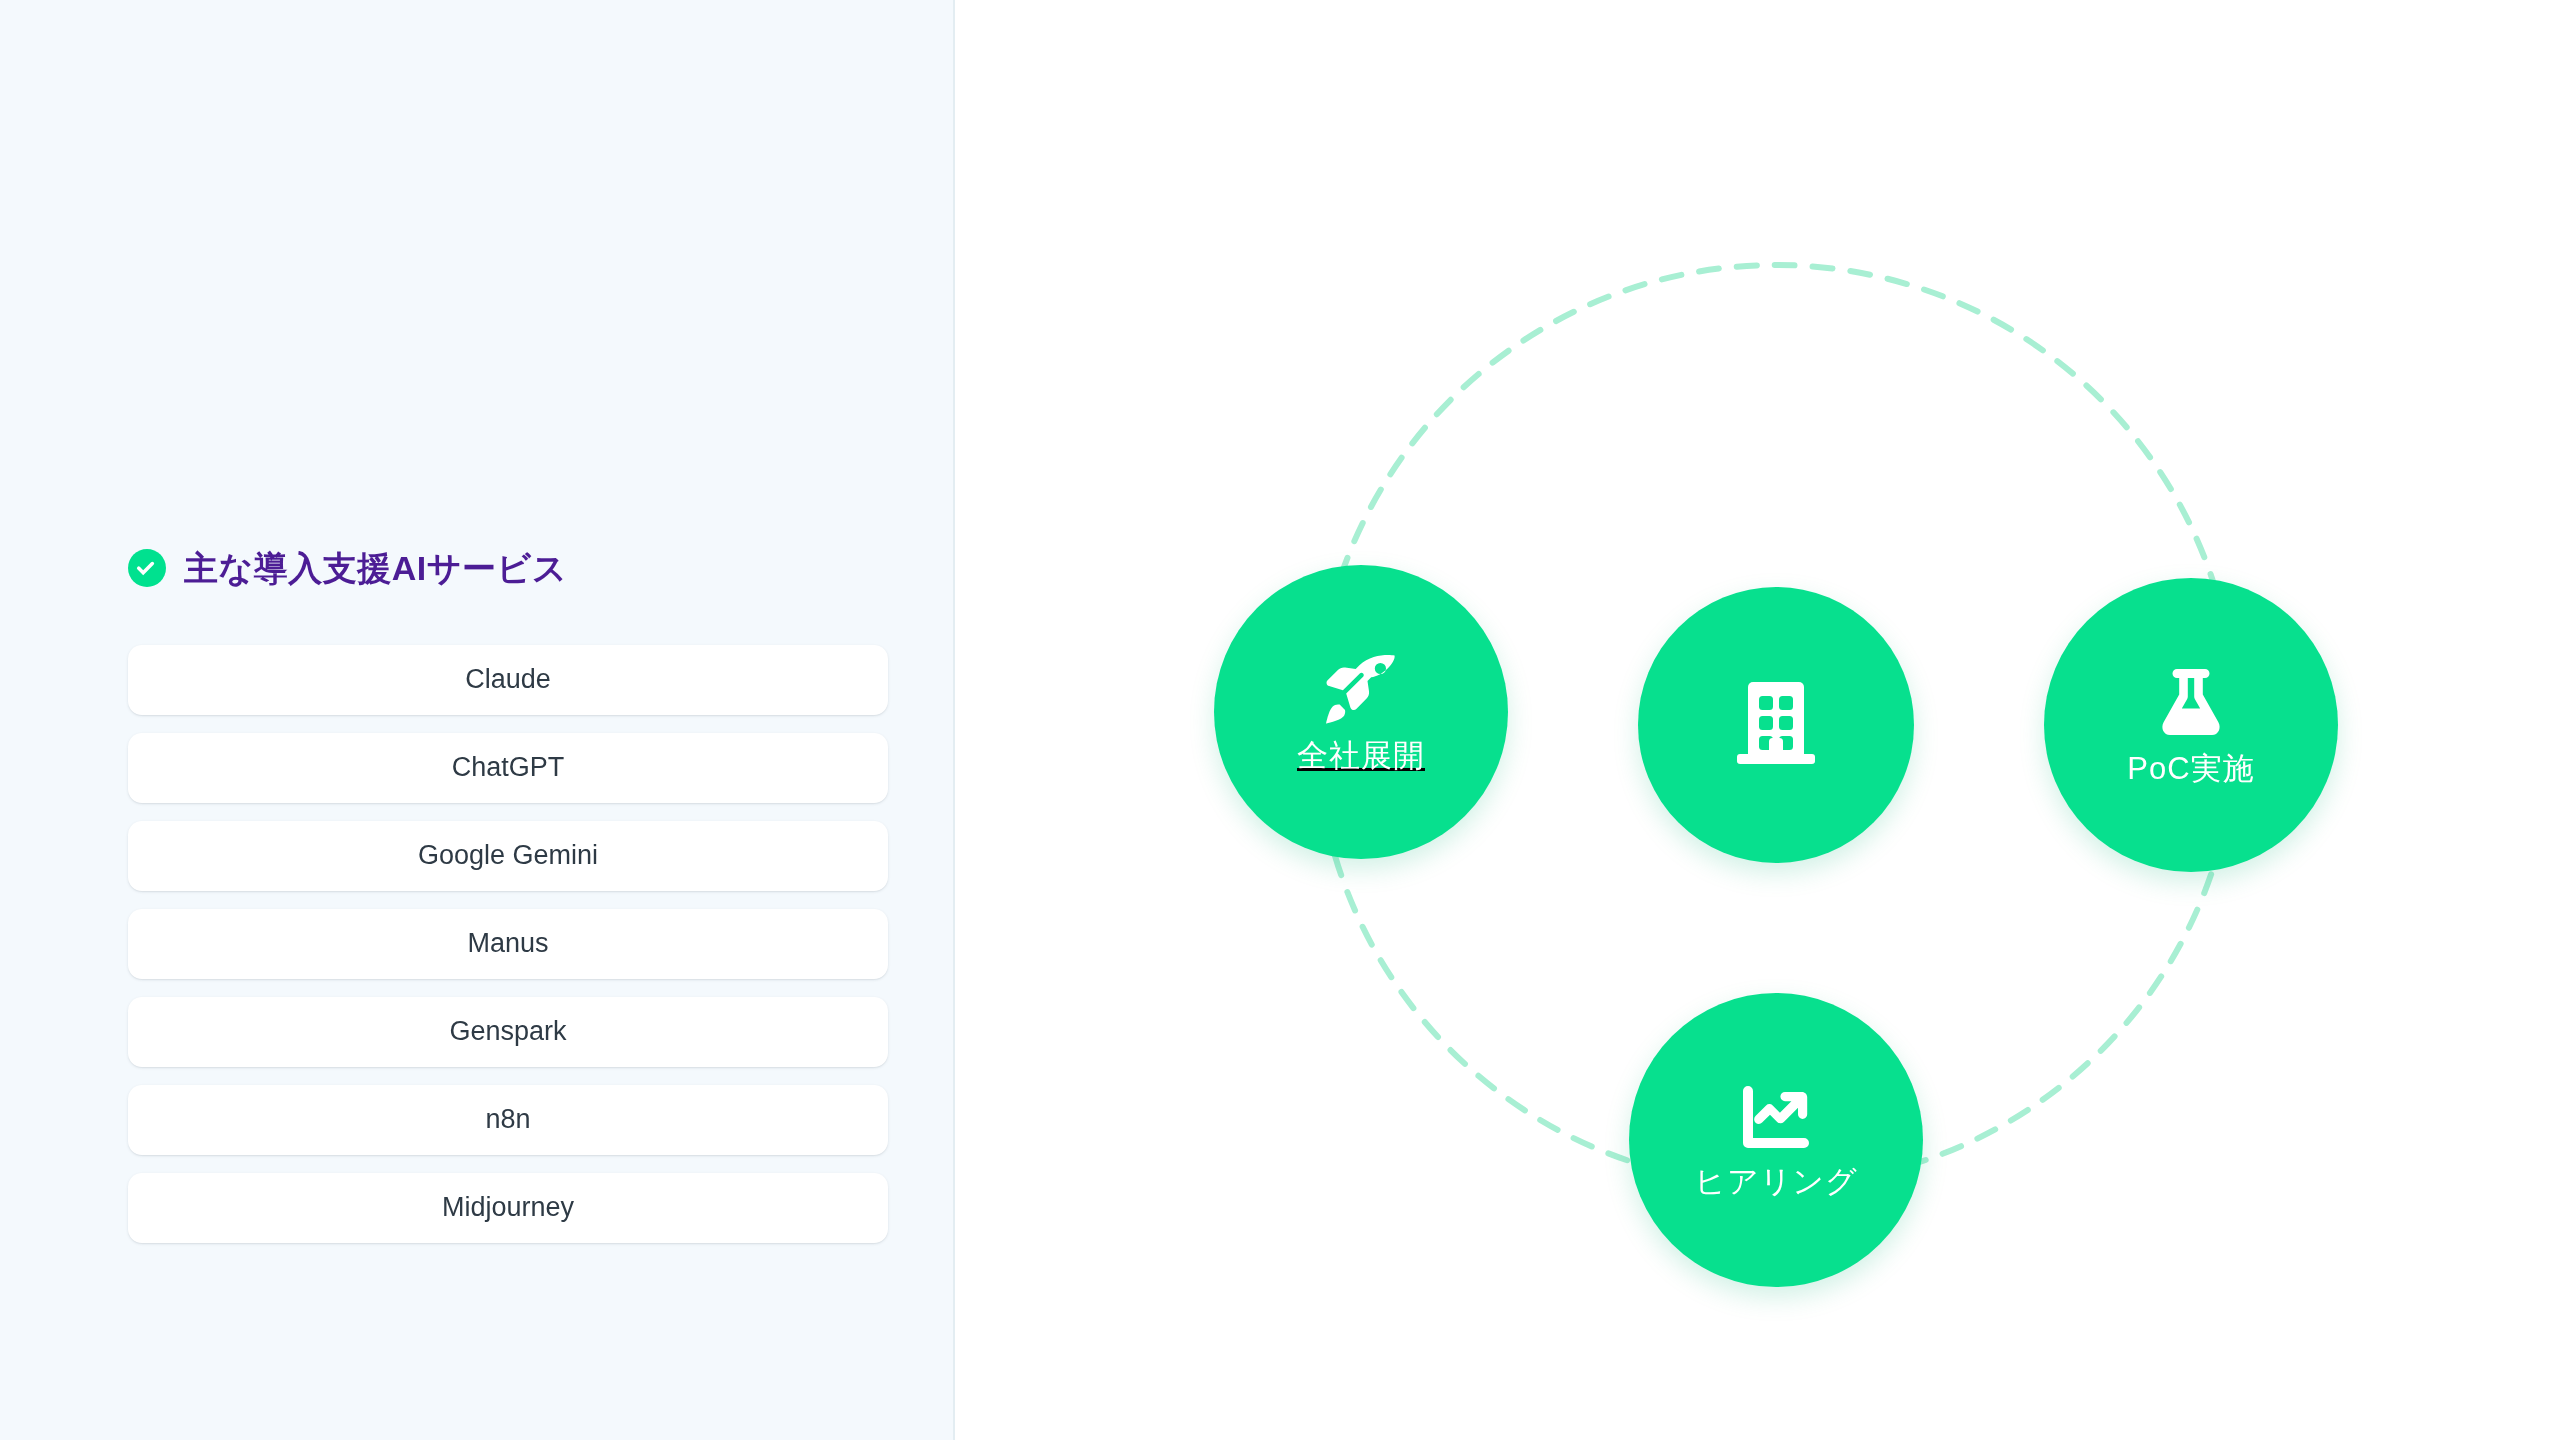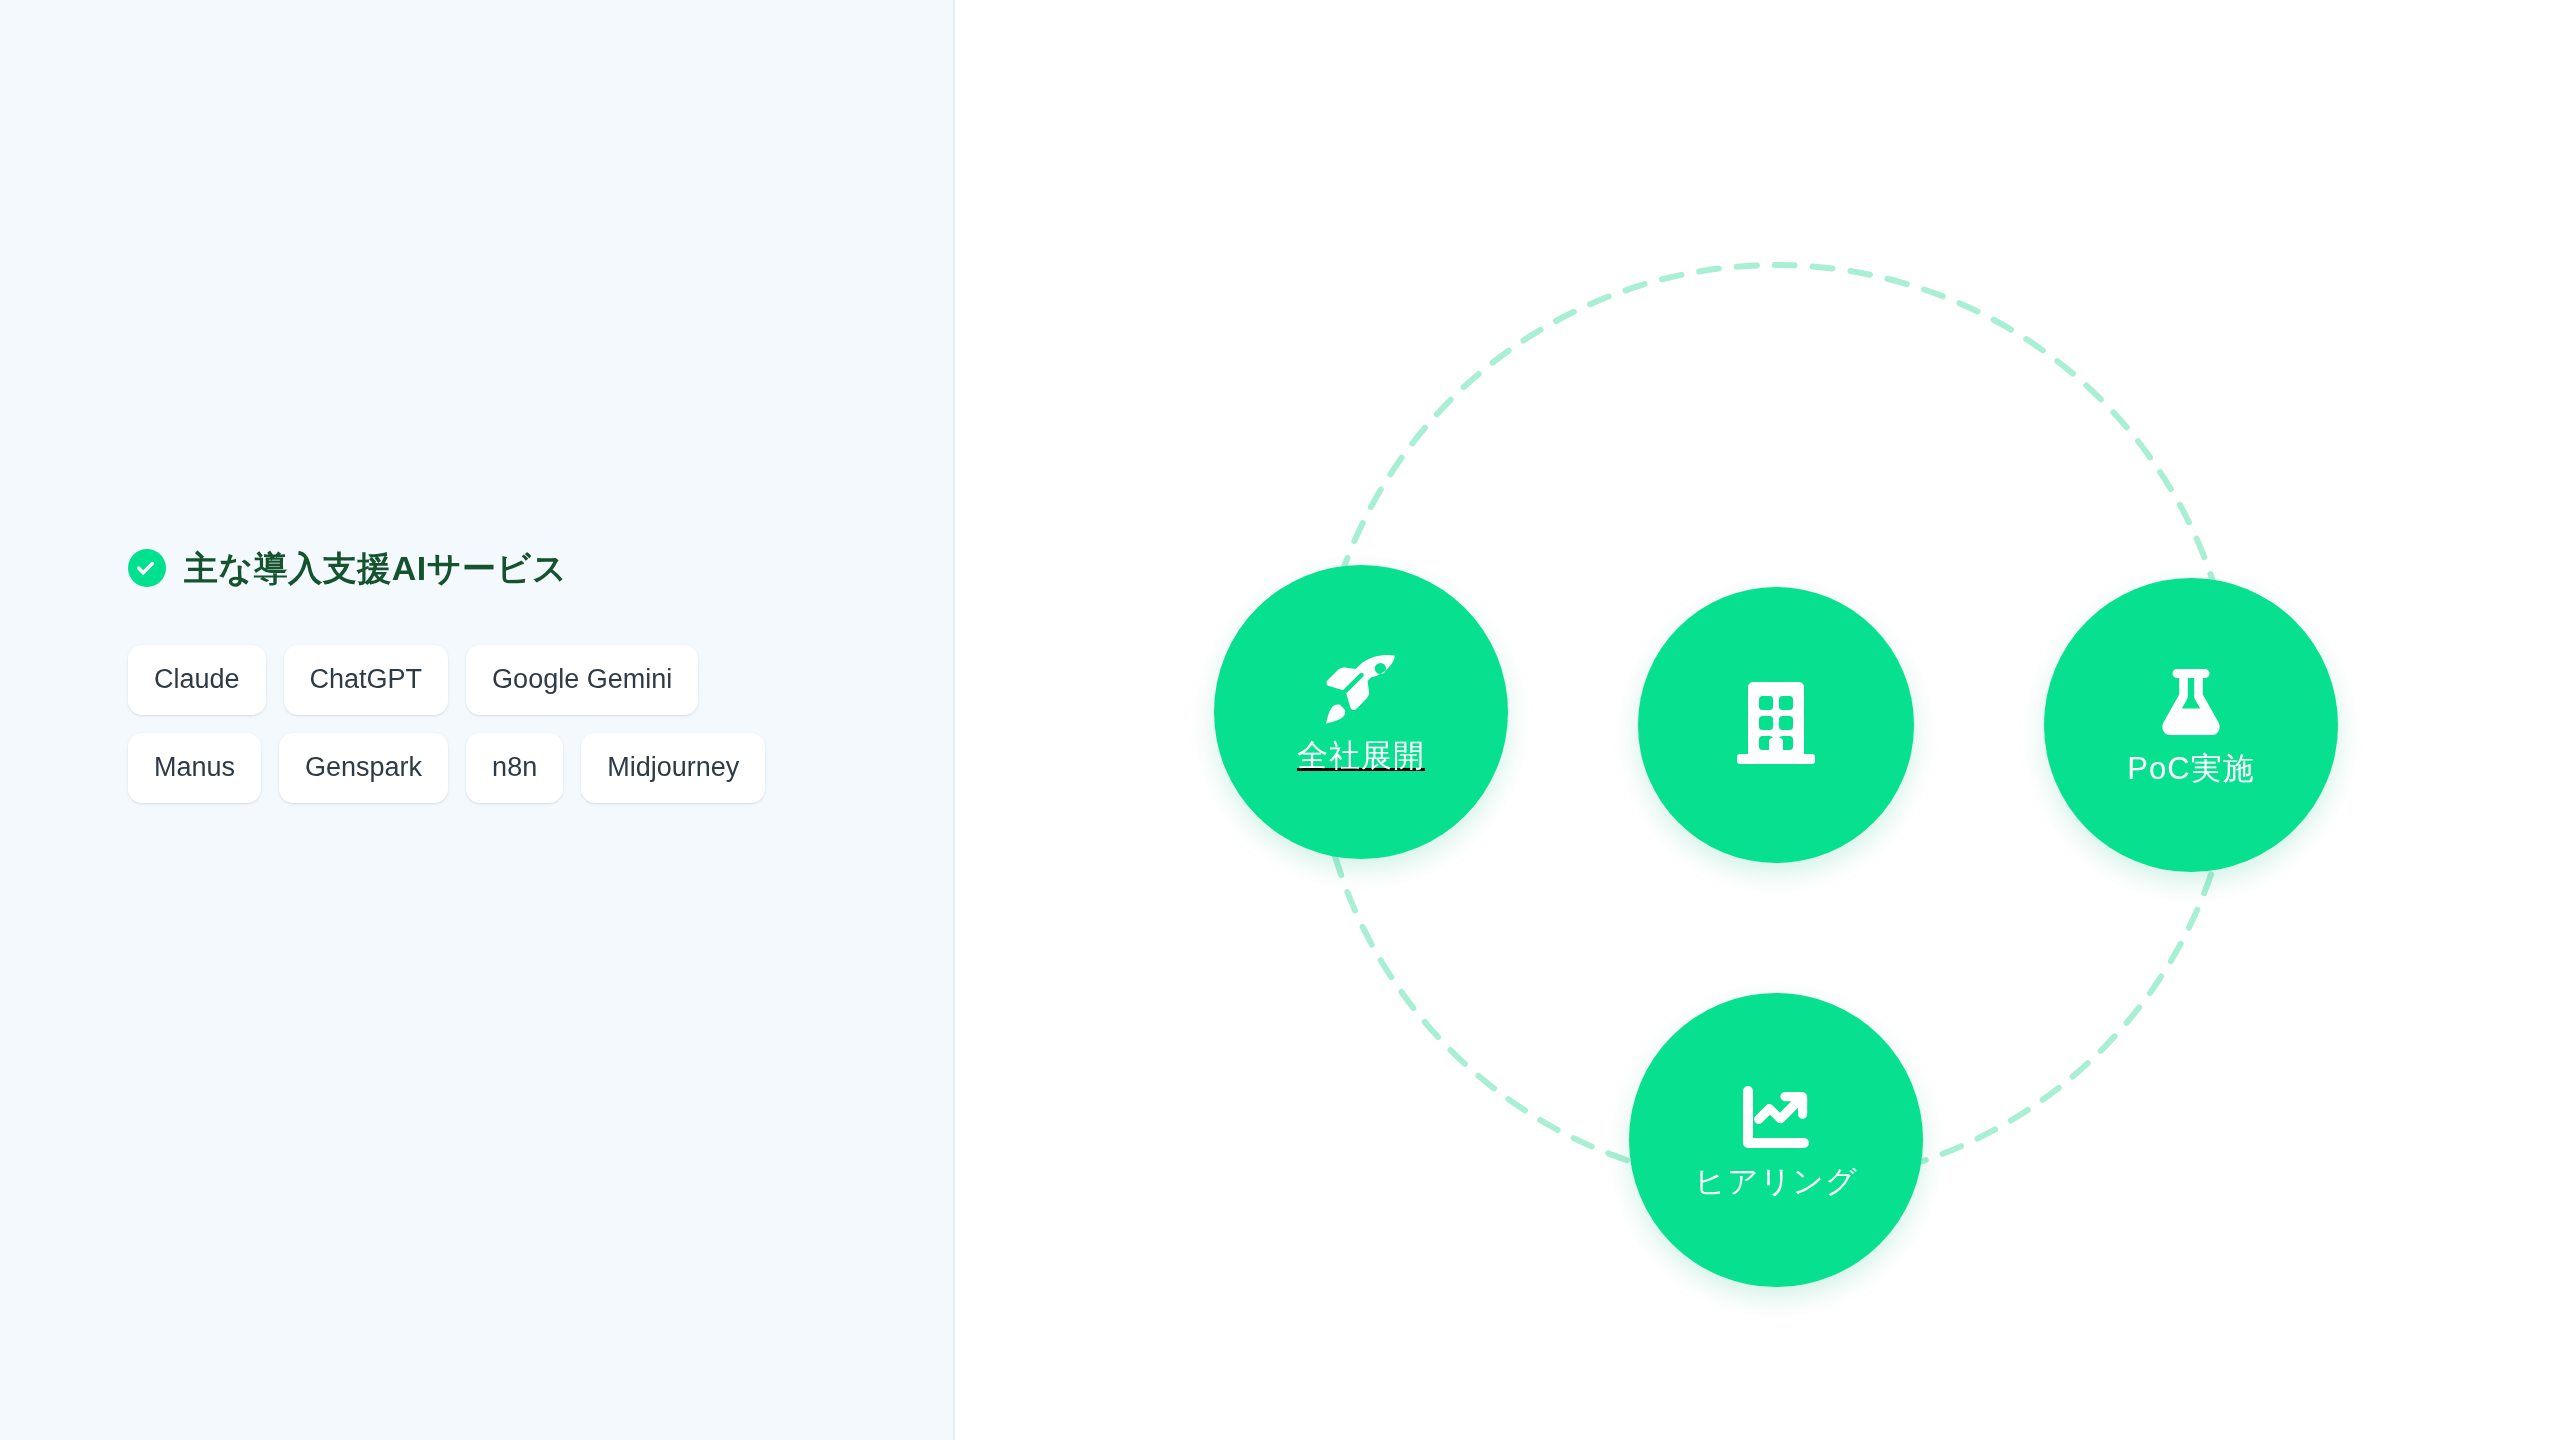--- a/index.html
+++ b/index.html
@@ -50,28 +50,28 @@
     display: flex;
     align-items: center;
     justify-content: center;
     flex: 0 0 38px;
   }
   .check-badge svg { display: block; }
 
   .panel-title {
     font-size: 34px;
     font-weight: 700;
-    color: #14532d;
+    color: #4c1d95;
     letter-spacing: 0.5px;
     line-height: 1.2;
     white-space: nowrap;
   }
 
   .chip-rows { display: flex; flex-direction: column; gap: 18px; }
-  .chip-row { display: flex; gap: 18px; }
+  .chip-row { display: flex; gap: 18px; flex-direction: column; }
 
   .chip {
     background: #ffffff;
     border-radius: 14px;
     height: 70px;
     padding: 0 26px;
     display: inline-flex;
     align-items: center;
     justify-content: center;
     font-size: 27px;

